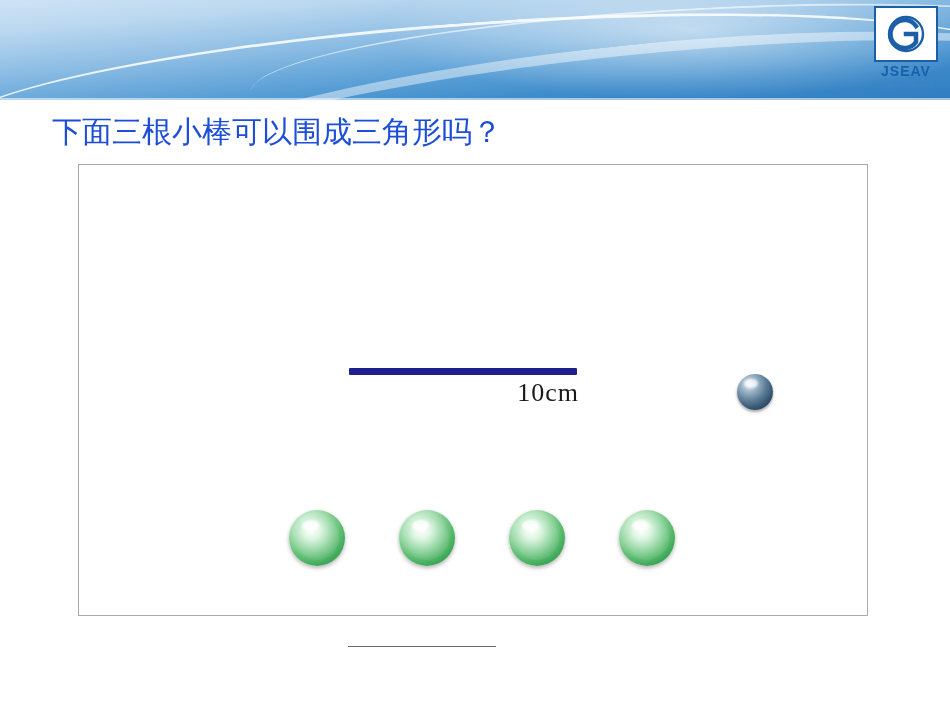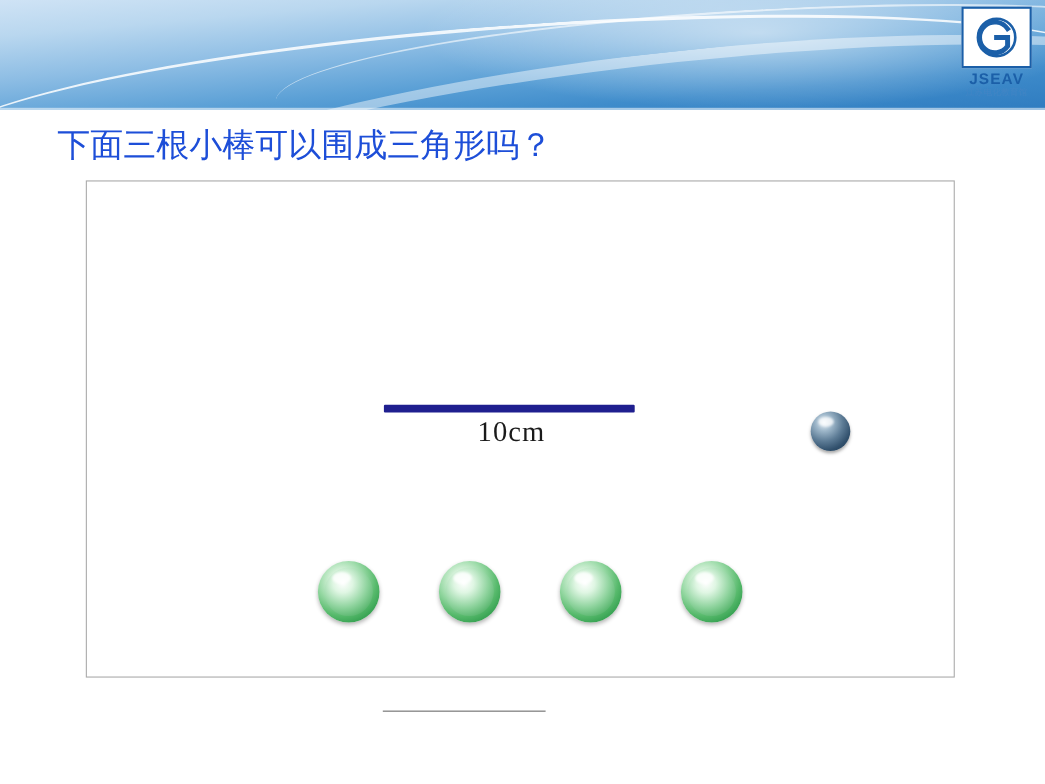--- a/index.html
+++ b/index.html
@@ -145,21 +145,21 @@
     width: 228px;
     height: 7px;
     background: #1f1f8f;
     border-radius: 1px;
   }
   .stick-label {
     position: absolute;
     left: 272px;
     top: 213px;
     width: 228px;
-    text-align: center;
+    text-align: right;
     font-size: 26px;
     font-family: "Liberation Serif", serif;
     color: #1a1a1a;
     letter-spacing: 1px;
   }
 
   .blue-bead {
     position: absolute;
     left: 658px;
     top: 209px;

